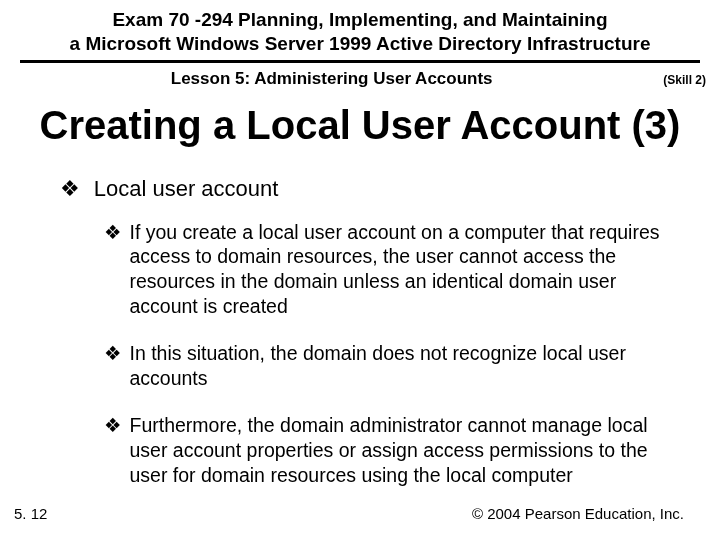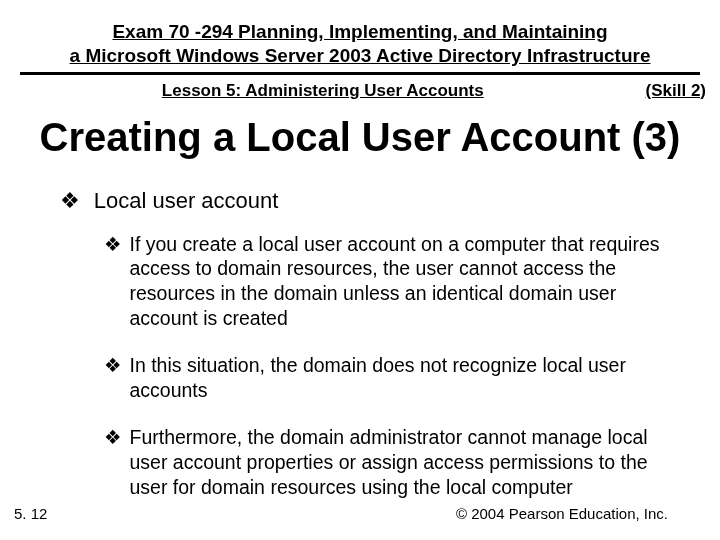--- a/index.html
+++ b/index.html
@@ -1,41 +1,41 @@
 <!DOCTYPE html>
 <html><head>
 <meta charset="utf-8">
 <style>
   * { margin: 0; padding: 0; box-sizing: border-box; }
   html, body { width: 720px; height: 540px; background: #ffffff; font-family: Arial, Helvetica, sans-serif; color: #000; overflow: hidden; }
   .slide { width: 720px; height: 540px; position: relative; }
-  .header-band { text-align: center; padding-top: 20px; text-decoration: underline; }
+  .header-band { text-align: center; padding-top: 8px; }
   .exam-line { font-weight: bold; font-size: 19px; line-height: 1.25; }
   .rule { height: 3px; background: #000; margin: 4px 20px 0 20px; }
   .subhead { display: flex; align-items: baseline; padding: 6px 14px 0 0; }
   .lesson { flex: 1; text-align: center; font-weight: bold; font-size: 17px; }
-  .skill { font-weight: bold; font-size: 17px; white-space: nowrap; }
+  .skill { font-weight: bold; font-size: 12px; white-space: nowrap; }
   .title { text-align: center; font-weight: bold; font-size: 40px; margin-top: 14px; }
   .content { margin-top: 28px; padding: 0 44px 0 60px; }
   .lvl1 { font-size: 22px; display: flex; margin-bottom: 18px; }
   .lvl1 .bullet { margin-right: 14px; }
   .lvl2 { font-size: 19.5px; line-height: 1.28; display: flex; margin: 0 0 22px 44px; }
   .lvl2 .bullet { margin-right: 8px; }
-  .footer { position: absolute; bottom: 18px; left: 0; right: 16px; display: flex; align-items: flex-end; padding: 0 36px 0 14px; font-size: 15px; }
+  .footer { position: absolute; bottom: 18px; left: 0; right: 0; display: flex; align-items: flex-end; padding: 0 36px 0 14px; font-size: 15px; }
   .page { font-weight: normal; }
   .copy { margin-left: auto; }
   .bullet { font-family: Arial, sans-serif; }
 </style>
 </head>
 <body>
 <div class="slide">
 
   <div class="header-band">
     <div class="exam-line">Exam 70 -294 Planning, Implementing, and Maintaining</div>
-    <div class="exam-line">a Microsoft Windows Server 2003 Active Directory Infrastructure</div>
+    <div class="exam-line">a Microsoft Windows Server 1999 Active Directory Infrastructure</div>
     <div class="rule"></div>
     <div class="subhead">
       <div class="lesson">Lesson 5: Administering User Accounts</div>
       <div class="skill">(Skill 2)</div>
     </div>
   </div>
 
   <div class="title">Creating a Local User Account (3)</div>
 
   <div class="content">

